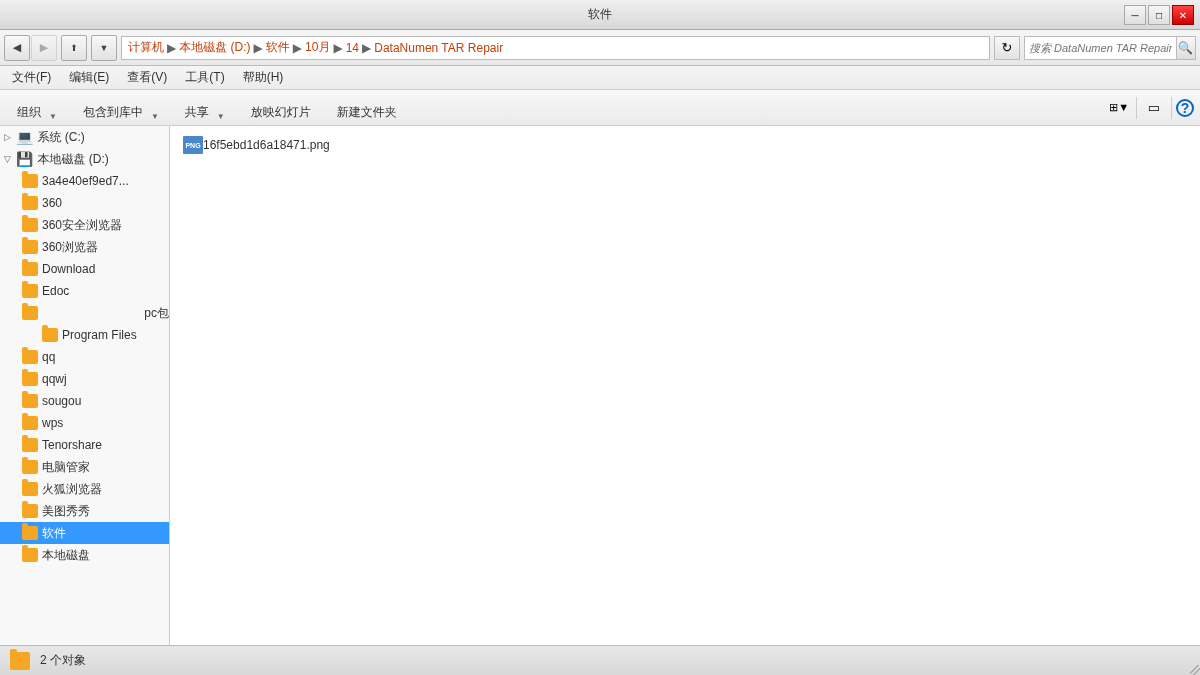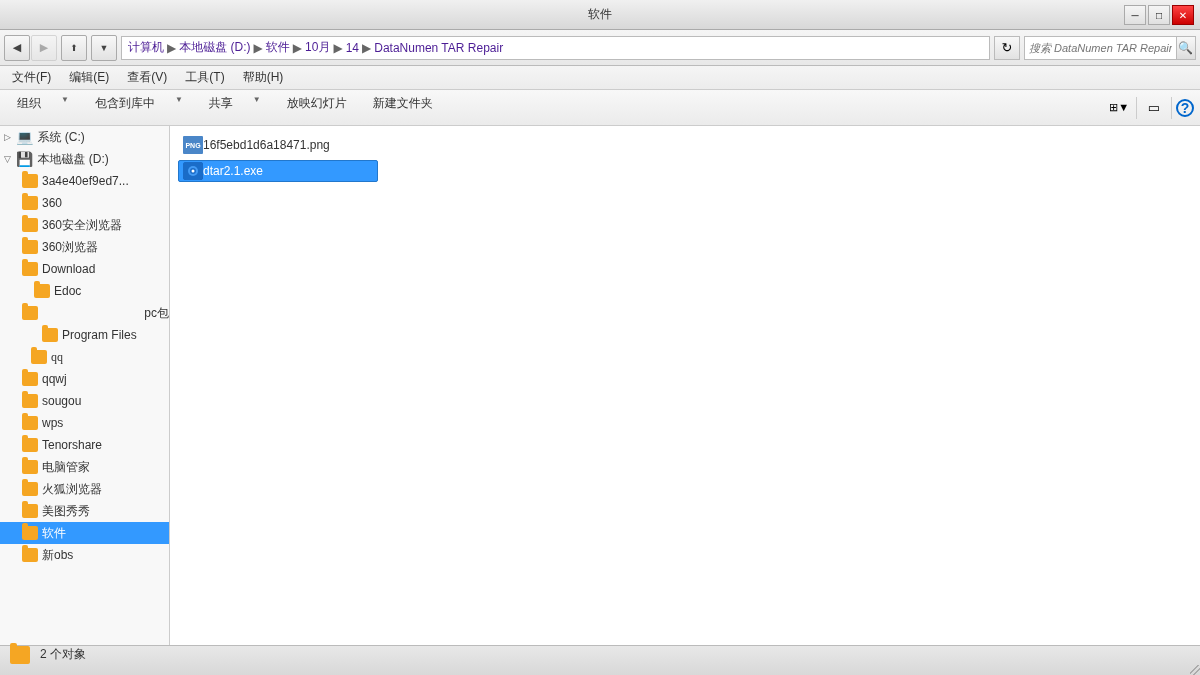--- a/index.html
+++ b/index.html
@@ -85,21 +85,21 @@
       height: 24px;
       border: 1px solid #bbb;
       background: white;
       display: flex;
       align-items: center;
       padding: 0 6px;
       font-size: 12px;
       color: #333;
     }
     .breadcrumb-item {
-      color: #4c1d95;
+      color: #c2410c;
       cursor: pointer;
     }
     .breadcrumb-sep {
       margin: 0 3px;
       color: #666;
     }
     .refresh-btn {
       width: 26px;
       height: 24px;
       border: 1px solid #bbb;
@@ -169,22 +169,22 @@
     .toolbar-btn {
       height: 28px;
       padding: 0 10px;
       border: 1px solid transparent;
       border-radius: 2px;
       background: transparent;
       cursor: pointer;
       font-size: 12px;
       color: #333;
       display: flex;
-      align-items: flex-start;
-      gap: 20px;
+      align-items: flex-end;
+      gap: 8px;
     }
     .toolbar-btn .arrow {
       font-size: 8px;
       color: #666;
     }
     .toolbar-right {
       margin-left: auto;
       display: flex;
       align-items: center;
       gap: 4px;
@@ -317,21 +317,21 @@
       color: white;
       font-weight: bold;
     }
 
     
     .status-bar {
       height: 30px;
       background: linear-gradient(to bottom, #e8e8e8, #d8d8d8);
       border-top: 1px solid #bbb;
       display: flex;
-      align-items: flex-start;
+      align-items: center;
       padding: 0 10px;
       font-size: 12px;
       color: #333;
       gap: 10px;
     }
     .status-folder-icon {
       width: 20px;
       height: 18px;
       background: #f5a623;
       border-radius: 0 2px 2px 2px;
@@ -462,33 +462,33 @@
       <span>360安全浏览器</span>
     </div>
     <div class="tree-item" style="padding-left:22px;">
       <span class="folder-icon folder-yellow"></span>
       <span>360浏览器</span>
     </div>
     <div class="tree-item" style="padding-left:22px;">
       <span class="folder-icon folder-yellow"></span>
       <span>Download</span>
     </div>
-    <div class="tree-item" style="padding-left:22px;margin-left:12px;">
+    <div class="tree-item" style="padding-left:22px;">
       <span class="folder-icon folder-yellow"></span>
       <span>Edoc</span>
     </div>
     <div class="tree-item" style="padding-left:22px;justify-content:space-between;">
       <span class="folder-icon folder-yellow"></span>
       <span>pc包</span>
     </div>
     <div class="tree-item" style="padding-left:22px;margin-left:20px;">
       <span class="folder-icon folder-yellow"></span>
       <span>Program Files</span>
     </div>
-    <div class="tree-item" style="padding-left:31px;font-family:Liberation Serif, serif;">
+    <div class="tree-item" style="padding-left:22px;">
       <span class="folder-icon folder-yellow"></span>
       <span>qq</span>
     </div>
     <div class="tree-item" style="padding-left:22px;">
       <span class="folder-icon folder-yellow"></span>
       <span>qqwj</span>
     </div>
     <div class="tree-item" style="padding-left:22px;">
       <span class="folder-icon folder-yellow"></span>
       <span>sougou</span>
@@ -512,39 +512,28 @@
     <div class="tree-item" style="padding-left:22px;">
       <span class="folder-icon folder-yellow"></span>
       <span>美图秀秀</span>
     </div>
     <div class="tree-item selected" style="padding-left:22px;">
       <span class="folder-icon folder-yellow"></span>
       <span>软件</span>
     </div>
     <div class="tree-item" style="padding-left:22px;">
       <span class="folder-icon folder-yellow"></span>
-      <span>新obs</span>
+      <span>本地磁盘</span>
     </div>
   </div>
 
   <div class="file-area">
     <div class="file-item">
       <div class="png-icon">PNG</div>
       <span class="file-name">16f5ebd1d6a18471.png</span>
-    </div>
-    <div class="file-item selected">
-      <div class="exe-icon" style="background: linear-gradient(135deg, #1a6cc8, #0047a8); border-radius:3px; position:relative; overflow:hidden;">
-        <svg width="20" height="18" viewBox="0 0 20 18">
-          <rect width="20" height="18" fill="#1a6cc8"></rect>
-          <circle cx="10" cy="9" r="5" fill="#4da6ff" opacity="0.8"></circle>
-          <circle cx="10" cy="9" r="3" fill="#1a6cc8"></circle>
-          <circle cx="10" cy="9" r="1.5" fill="white"></circle>
-        </svg>
-      </div>
-      <span class="file-name">dtar2.1.exe</span>
     </div>
   </div>
 </div>
 
 <div class="status-bar" style="position:relative;">
   <div class="status-folder-icon"></div>
   <span>2 个对象</span>
   <div class="resize-handle"></div>
 </div>
 

